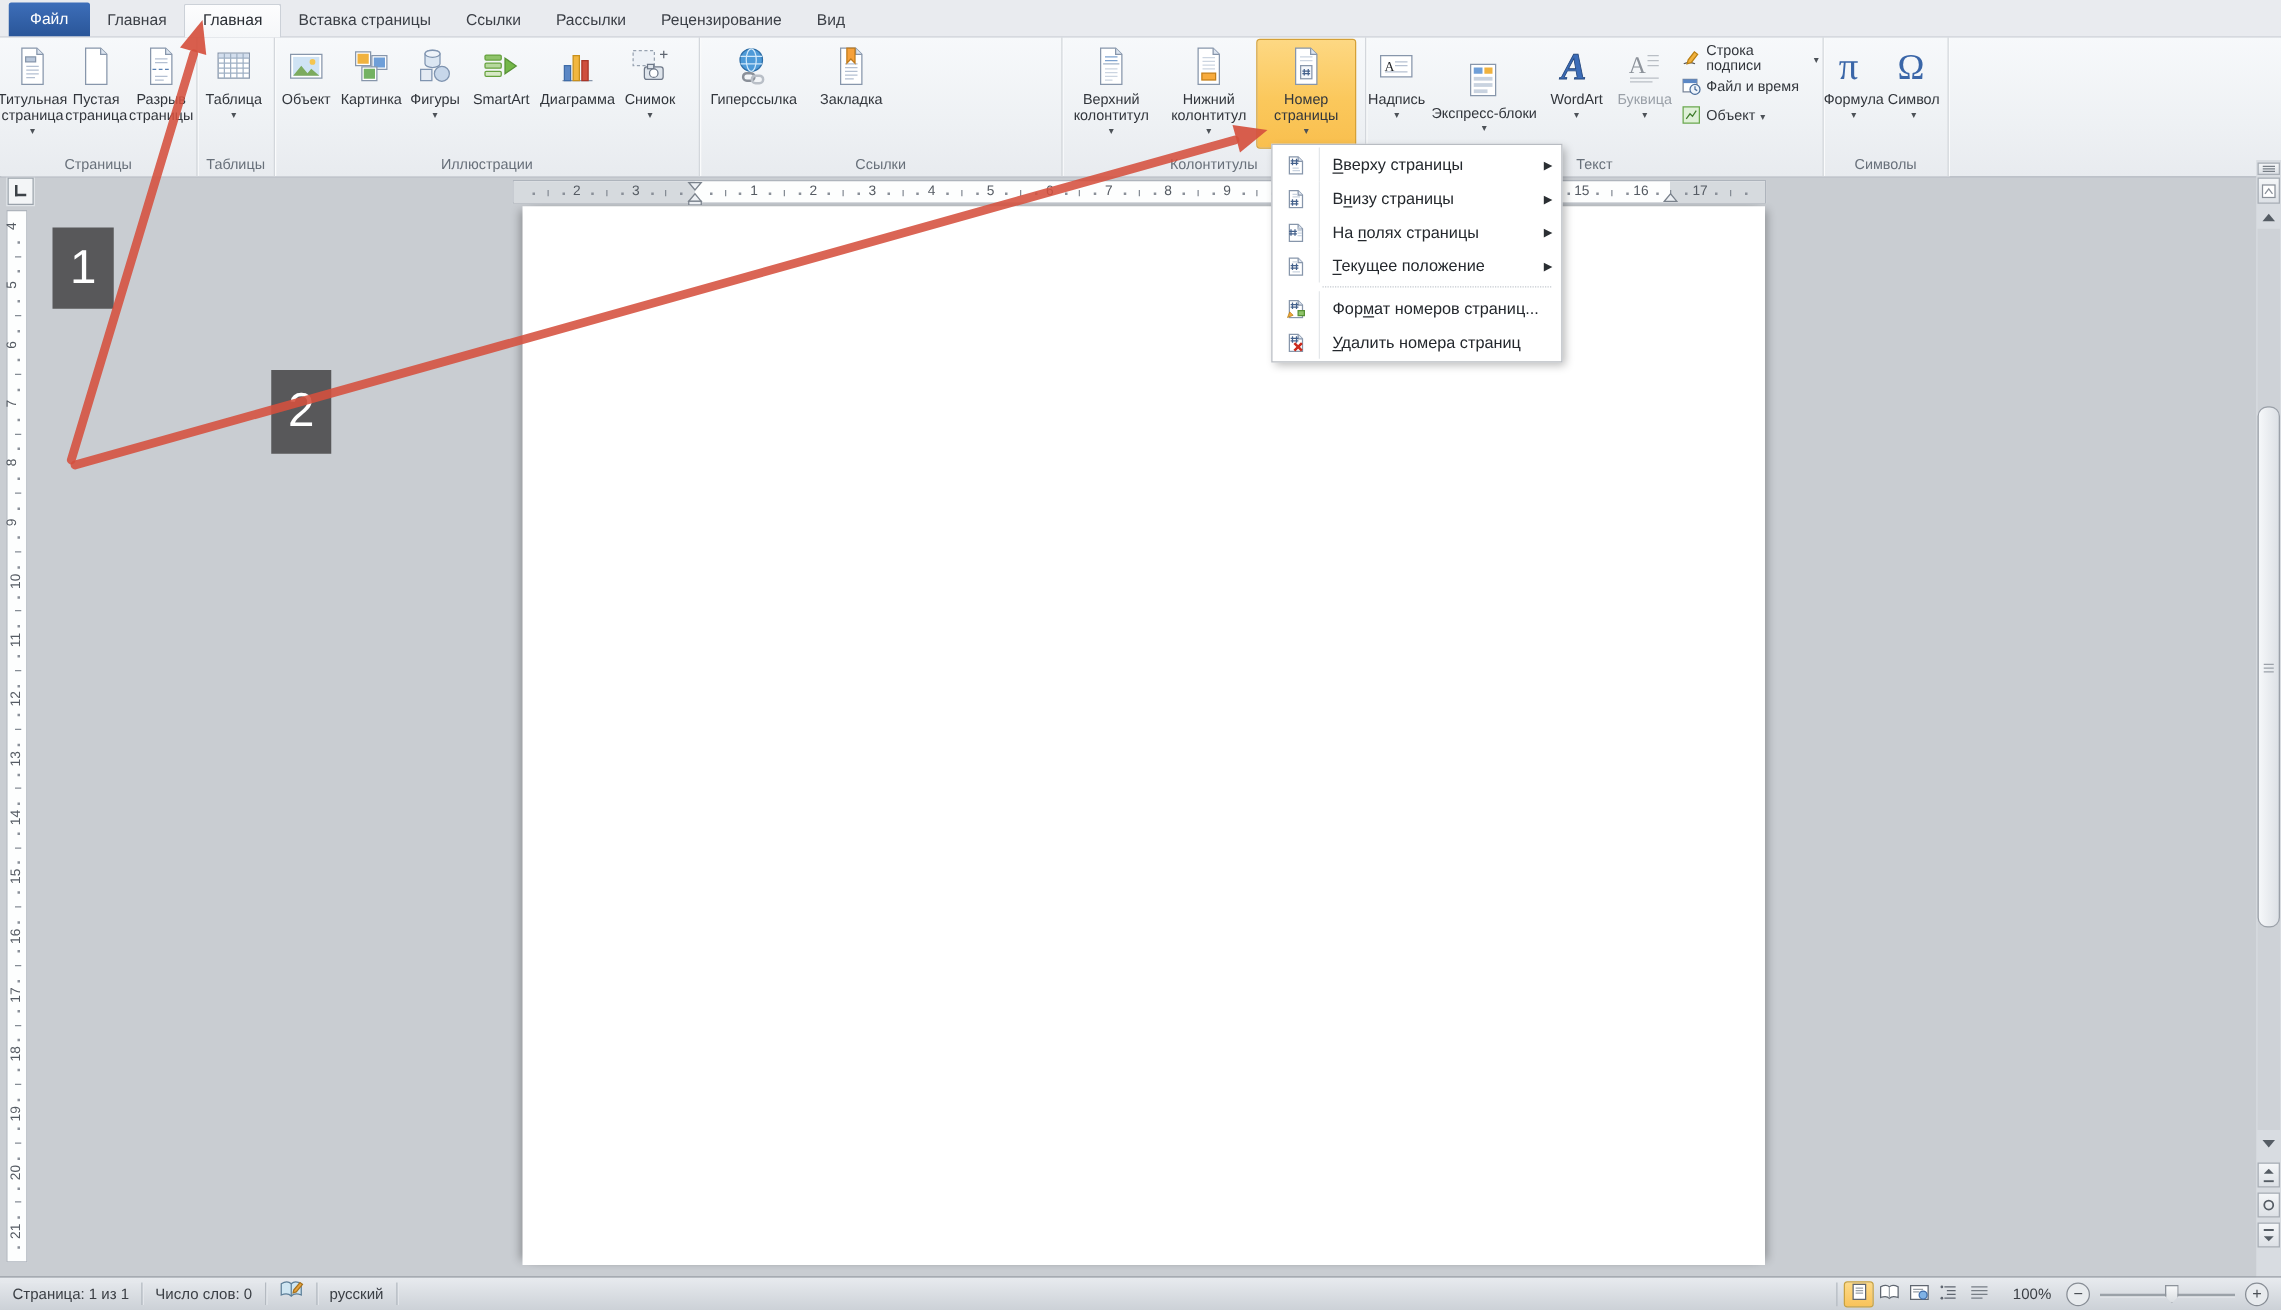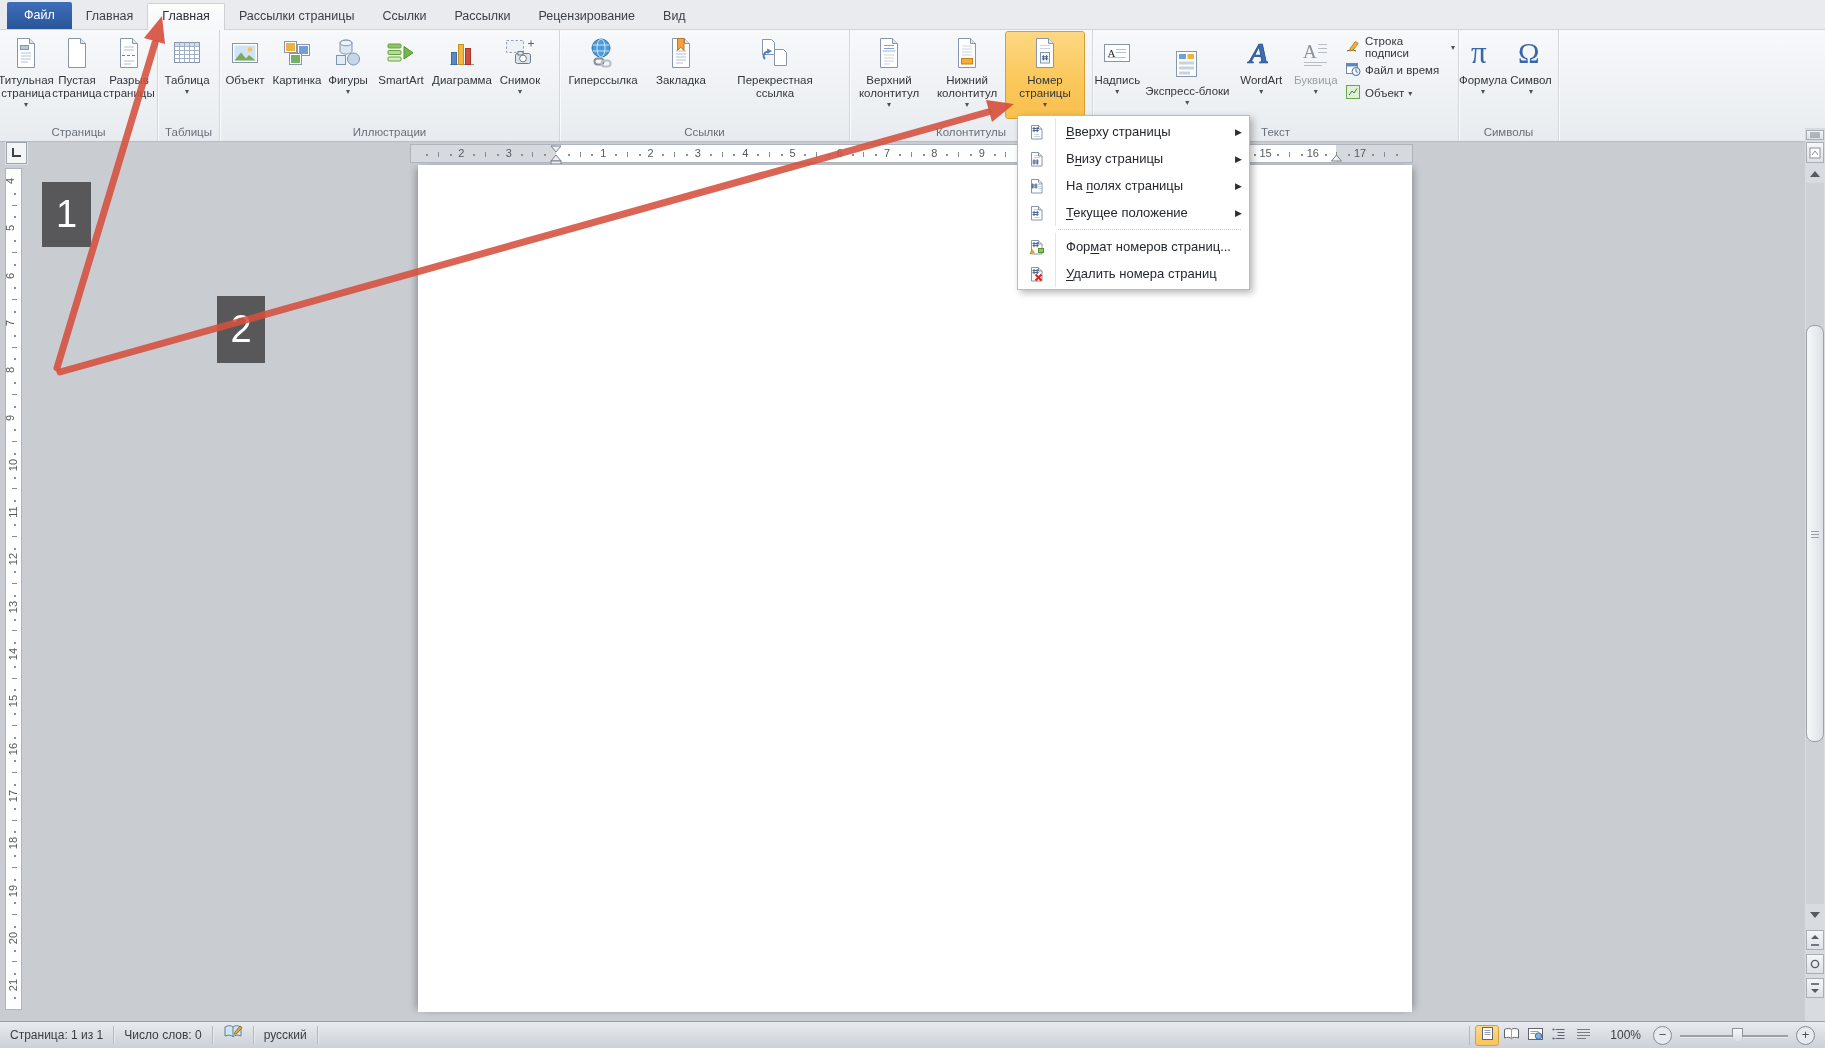--- a/index.html
+++ b/index.html
@@ -97,21 +97,21 @@
 </style>
 </head>
 <body>
 
 <div id="root">
 
   <div id="tabbar">
       <div class="tab file">Файл</div>
       <div class="tab">Главная</div>
       <div class="tab active">Главная</div>
-      <div class="tab">Рассылки страницы</div>
+      <div class="tab">Вставка страницы</div>
       <div class="tab">Ссылки</div>
       <div class="tab">Рассылки</div>
       <div class="tab">Рецензирование</div>
       <div class="tab">Вид</div>
     </div>
   <div id="winbtns">
     <span id="collapse-chevron">
       <svg width="14" height="10">
           <path d="M2 8l5-5 5 5" stroke="#5d646c" stroke-width="1.6" fill="none"></path>
         </svg>
@@ -264,31 +264,20 @@
         <div class="rbtn" style="width: 70px;">
           <div class="ricon">
             <svg width="30" height="32" viewBox="0 0 30 32">
               <path d="M6.5 1.5h12l5 5v24h-17z" fill="#fff" stroke="#8796ab"></path>
               <path d="M18.5 1.5v5h5" fill="#dde5f0" stroke="#8796ab"></path>
               <path d="M10 14h10M10 17h10M10 20h10M10 23h10M10 26h7" stroke="#b4c0d2"></path>
               <path d="M11.5 1.5h6.5v12l-3.3-3.3-3.2 3.3z" fill="#f6a13b" stroke="#bf7a1b"></path>
             </svg>
           </div>
           <div class="rlabel">Закладка</div>
-        </div>
-        <div class="rbtn" style="width: 118px;">
-          <div class="ricon">
-            <svg width="32" height="32">
-              <path d="M3.5 2.5h9l3 3v12h-12z" fill="#fff" stroke="#8796ab"></path>
-              <path d="M15.5 12.5h9l3 3v13h-12z" fill="#fff" stroke="#8796ab"></path>
-              <path d="M6 22c-2.5-2.5-1.5-7 3.5-7.5" stroke="#4f81bd" stroke-width="2" fill="none"></path>
-              <path d="M8 11.5l5 2.5-4.5 3z" fill="#4f81bd"></path>
-            </svg>
-          </div>
-          <div class="rlabel">Перекрестная<br>ссылка</div>
         </div>
         <div class="glabel">Ссылки</div>
       </div>
       <div class="group" style="width: 243px;">
         <div class="rbtn" style="width: 78px;">
           <div class="ricon">
             <svg width="30" height="32" viewBox="0 0 30 32">
               <path d="M6.5 1.5h12l5 5v24h-17z" fill="#fff" stroke="#8796ab"></path>
               <path d="M18.5 1.5v5h5" fill="#dde5f0" stroke="#8796ab"></path>
               <path d="M10 8.5h10M10 11.5h10" stroke="#7da2cf"></path>

